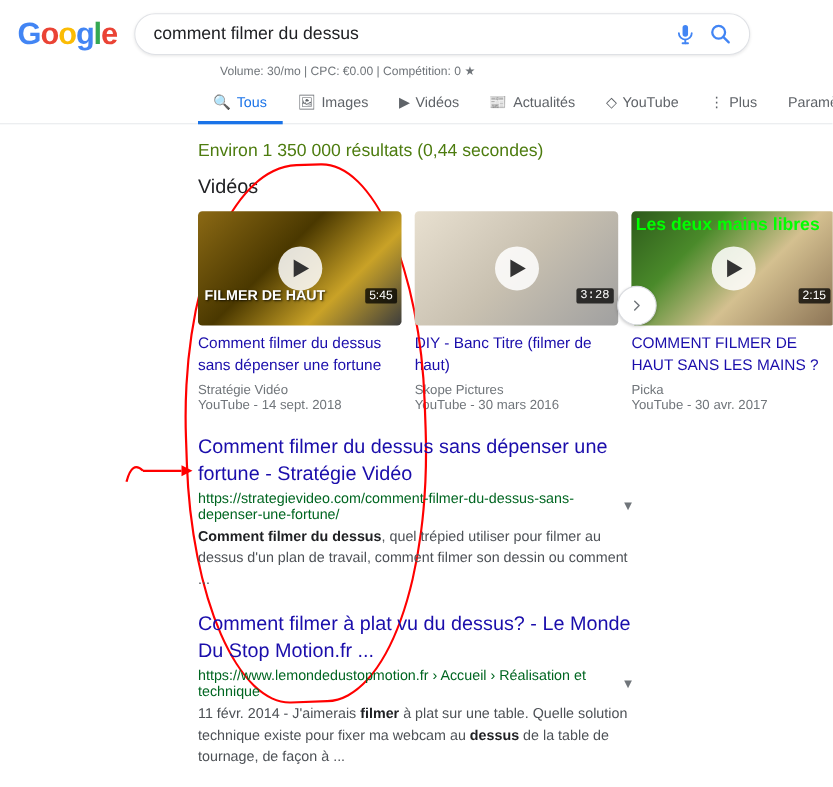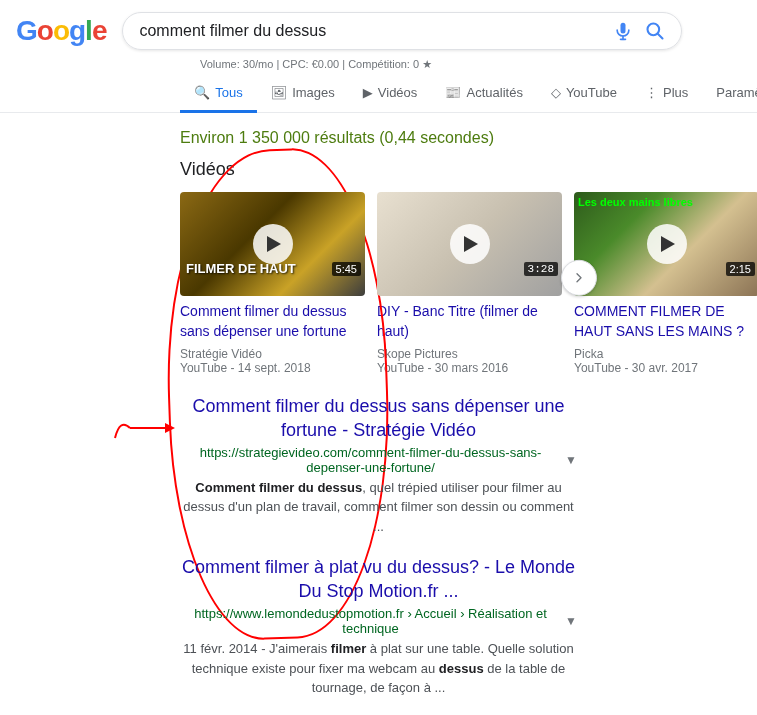--- a/index.html
+++ b/index.html
@@ -189,21 +189,21 @@
       font-size: 13px;
       font-weight: bold;
       text-shadow: 1px 1px 2px rgba(0,0,0,0.8);
       line-height: 1.1;
     }
     .video-green-text {
       position: absolute;
       top: 4px;
       left: 4px;
       color: #00ff00;
-      font-size: 11px;
+      font-size: 16px;
       font-weight: bold;
       line-height: 1.1;
     }
     .video-title {
       font-size: 14px;
       color: #1a0dab;
       margin-top: 6px;
       line-height: 1.4;
       cursor: pointer;
     }
@@ -246,21 +246,20 @@
       border: 2.5px solid red;
       border-radius: 50% 40% 45% 40% / 50% 45% 50% 45%;
       pointer-events: none;
       transform: rotate(-2deg);
     }
 
     
     .search-result {
       margin-bottom: 20px;
       position: relative;
-      text-align: center;
     }
     .result-title {
       font-size: 18px;
       color: #1a0dab;
       cursor: pointer;
       line-height: 1.3;
       margin-bottom: 3px;
     }
     .result-url {
       font-size: 13px;

